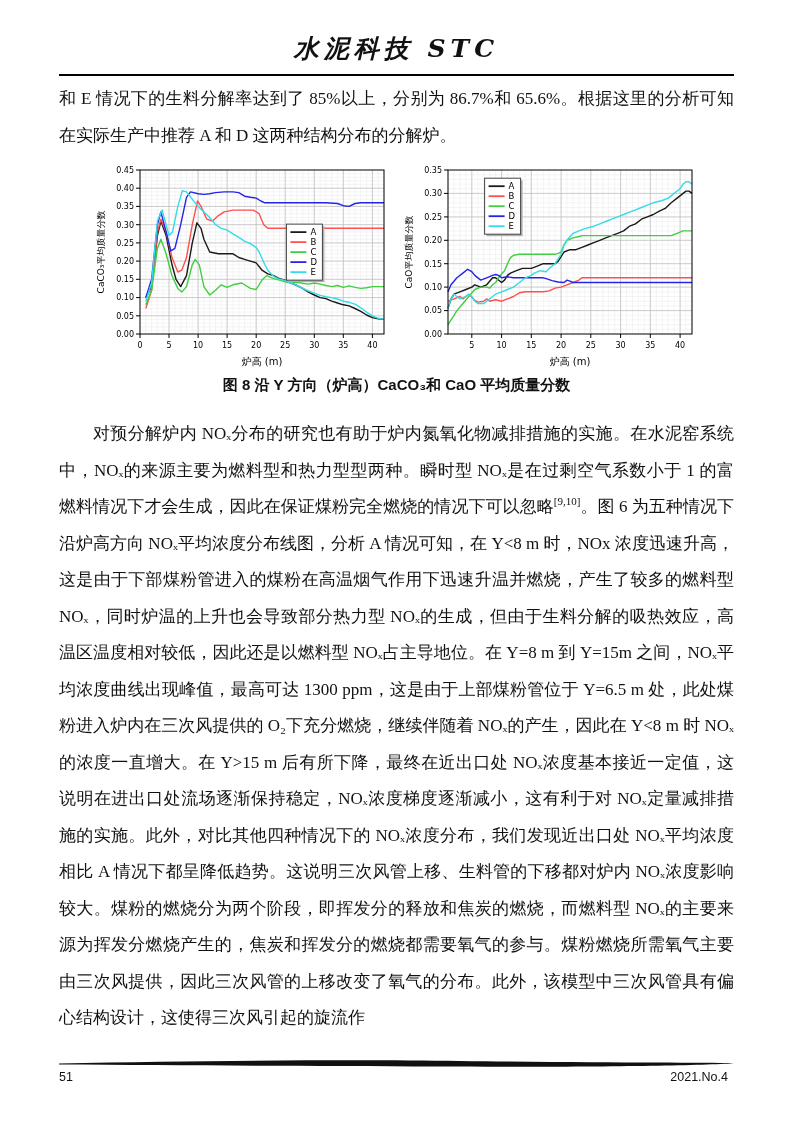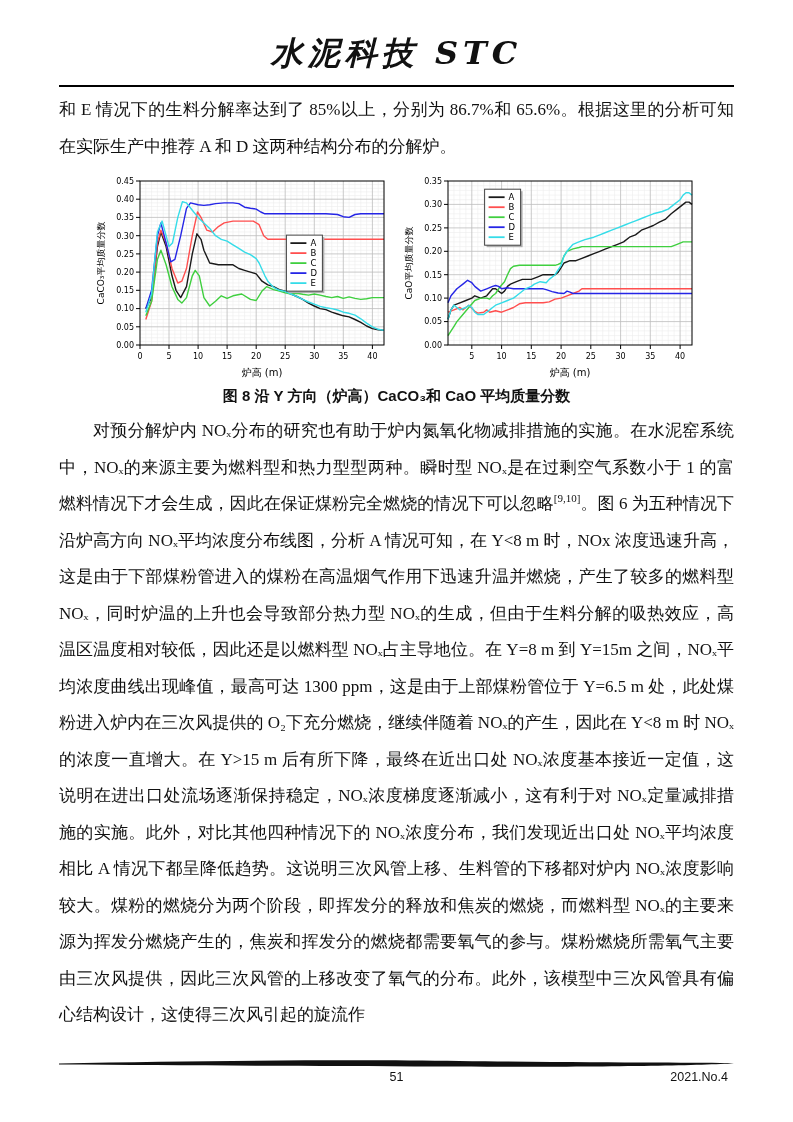--- a/index.html
+++ b/index.html
@@ -1,34 +1,34 @@
 <!DOCTYPE html>
 <html><head>
 <meta charset="utf-8">
 <style>
   html,body{margin:0;padding:0;background:#9a9a9a;}
   .page{width:793px;height:1122px;background:#ffffff;margin:0 auto;position:relative;
         box-sizing:border-box;padding:0 59px;overflow:hidden;color:#111;
         font-family:"Liberation Serif",serif;}
   .journal-title{margin-top:32px;text-align:center;font-family:"DejaVu Serif",serif;
-        font-style:italic;font-weight:bold;font-size:32px;letter-spacing:5px;}
+        font-style:italic;font-weight:bold;font-size:25px;letter-spacing:5px;}
   .header-rule{height:2px;background:#000;margin-top:9px;}
   .para{font-size:17px;line-height:36.5px;text-align:justify;margin:0;}
   .p1{margin-top:5px;}
   .figure-row{display:flex;justify-content:center;align-items:flex-start;gap:10px;margin-top:10px;}
   .figure-row svg{display:block;}
   svg text{font-family:"DejaVu Sans",sans-serif;fill:#000;}
   .fig-caption{text-align:center;font-family:"Liberation Sans",sans-serif;font-weight:bold;
         font-size:15px;margin-top:8px;}
-  .p2{margin-top:7px;text-indent:2em;}
+  .p2{margin-top:21px;text-indent:2em;}
   sup.ref{font-size:11px;line-height:0;}
   .footer{position:absolute;left:59px;right:59px;bottom:38px;}
   .footer-line{display:block;width:100%;height:10px;}
   .footer-text{position:relative;font-family:"Liberation Sans",sans-serif;font-size:12.5px;margin-top:1px;}
-  .page-number{text-align:center;}
+  .page-number{}
   .issue{position:absolute;right:6px;top:0;margin-left:48px;}
 </style>
 </head>
 <body>
 
 <div class="page">
 
   <div class="journal-title">水泥科技 STC</div>
   <div class="header-rule"></div>
 

